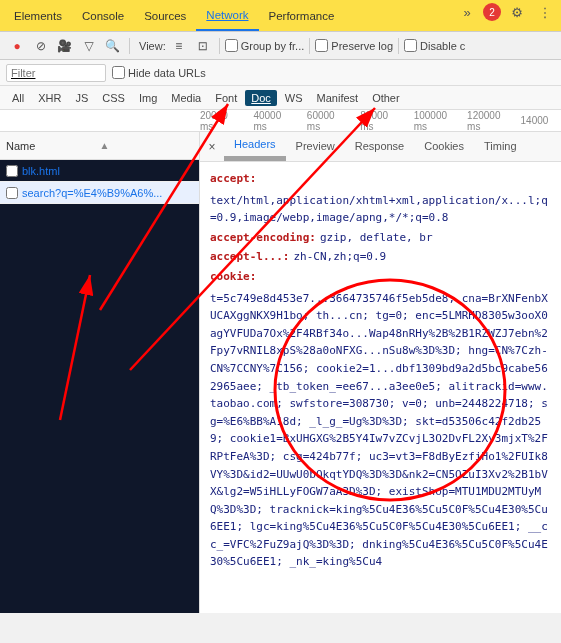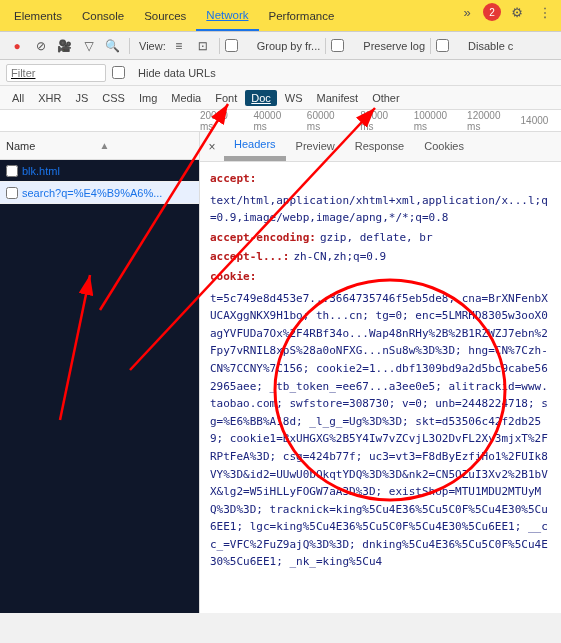--- a/index.html
+++ b/index.html
@@ -88,21 +88,21 @@
       margin: 0 3px;
     }
     .toolbar-label {
       font-size: 11px;
       color: #444;
       margin-left: 4px;
     }
     .toolbar-checkbox {
       display: flex;
       align-items: center;
-      gap: 19px;
+      gap: 3px;
       font-size: 11px;
       color: #444;
       cursor: pointer;
     }
     .toolbar-checkbox input { cursor: pointer; }
 
     
     .filter-bar {
       display: flex;
       align-items: center;
@@ -119,21 +119,21 @@
       border-radius: 2px;
       padding: 0 4px;
       font-size: 11px;
       background: #fff;
       outline: none;
       text-decoration: underline;
     }
     .filter-checkbox {
       display: flex;
       align-items: center;
-      gap: 13px;
+      gap: 3px;
       font-size: 11px;
       color: #444;
     }
 
     
     .filter-types {
       display: flex;
       align-items: center;
       background: #f8f8f8;
       border-bottom: 1px solid #ddd;
@@ -423,20 +423,21 @@
   </div>
 
   <div class="detail-panel">
 
     <div class="detail-tabs">
       <div class="detail-tab-close detail-close-x">×</div>
       <div class="detail-tab active">Headers</div>
       <div class="detail-tab">Preview</div>
       <div class="detail-tab">Response</div>
       <div class="detail-tab">Cookies</div>
+      <div class="detail-tab">Timing</div>
     </div>
 
     <div class="headers-content">
       <div class="header-field">
         <span class="header-name">accept:</span>
         <span class="header-value">text/html,application/xhtml+xml,application/x...l;q=0.9,image/webp,image/apng,*/*;q=0.8</span>
       </div>
       <div class="header-field">
         <span class="header-name">accept-encoding:</span>
         <span class="header-value">gzip, deflate, br</span>

